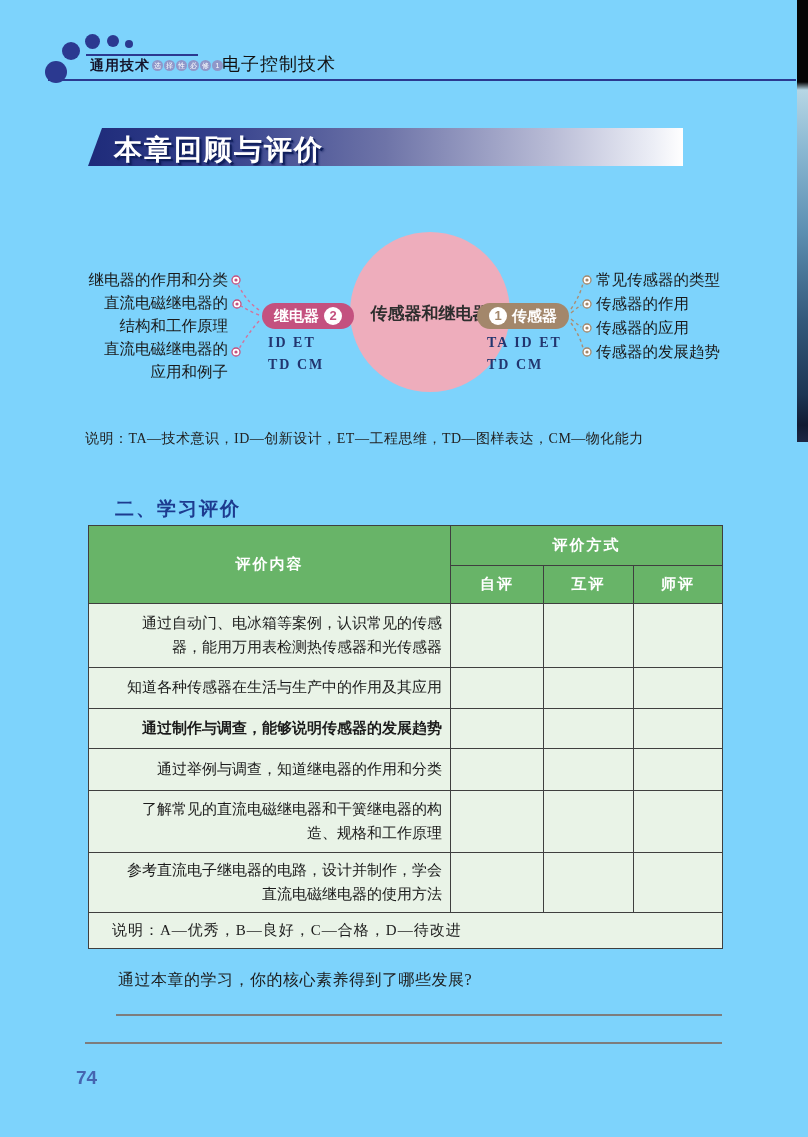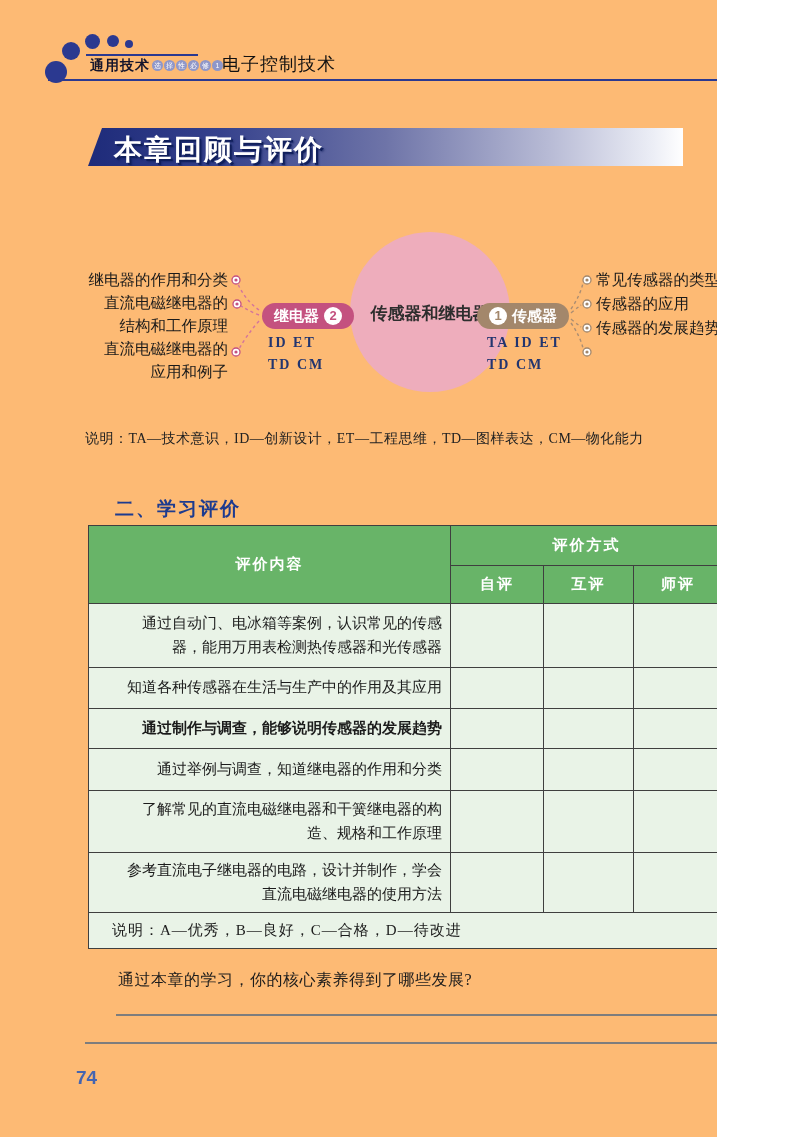--- a/index.html
+++ b/index.html
@@ -1,18 +1,18 @@
 <!DOCTYPE html>
 <html><head>
 <meta charset="utf-8">
 <style>
   * { margin:0; padding:0; box-sizing:border-box; }
   html,body { background:#fff; }
   .page {
-    position:relative; width:717px; height:1137px; background:#fdba74;
+    position:relative; width:808px; height:1137px; background:#7dd3fc;
     font-family:"Liberation Serif", serif; overflow:hidden;
   }
   
   .edge-strip {
     position:absolute; left:797px; top:0; width:11px; height:442px;
     background:linear-gradient(180deg,
       #060606 0px, #060606 82px,
       #b6d6e4 90px, #8ab8d2 150px,
       #5d90b2 230px, #33597b 320px,
       #1c3553 395px, #111b32 425px, #1c2744 442px);
@@ -197,20 +197,21 @@
 
   <div class="map-items map-left">
     <div>继电器的作用和分类</div>
     <div>直流电磁继电器的</div>
     <div>结构和工作原理</div>
     <div>直流电磁继电器的</div>
     <div>应用和例子</div>
   </div>
   <div class="map-items map-right">
     <div>常见传感器的类型</div>
+    <div>传感器的作用</div>
     <div>传感器的应用</div>
     <div>传感器的发展趋势</div>
   </div>
 
   <div class="note">说明：TA—技术意识，ID—创新设计，ET—工程思维，TD—图样表达，CM—物化能力</div>
 
   <div class="sec-heading" style="left:115px;top:496px;">二、学习评价</div>
 
   <table class="eval-table">
     <colgroup>

